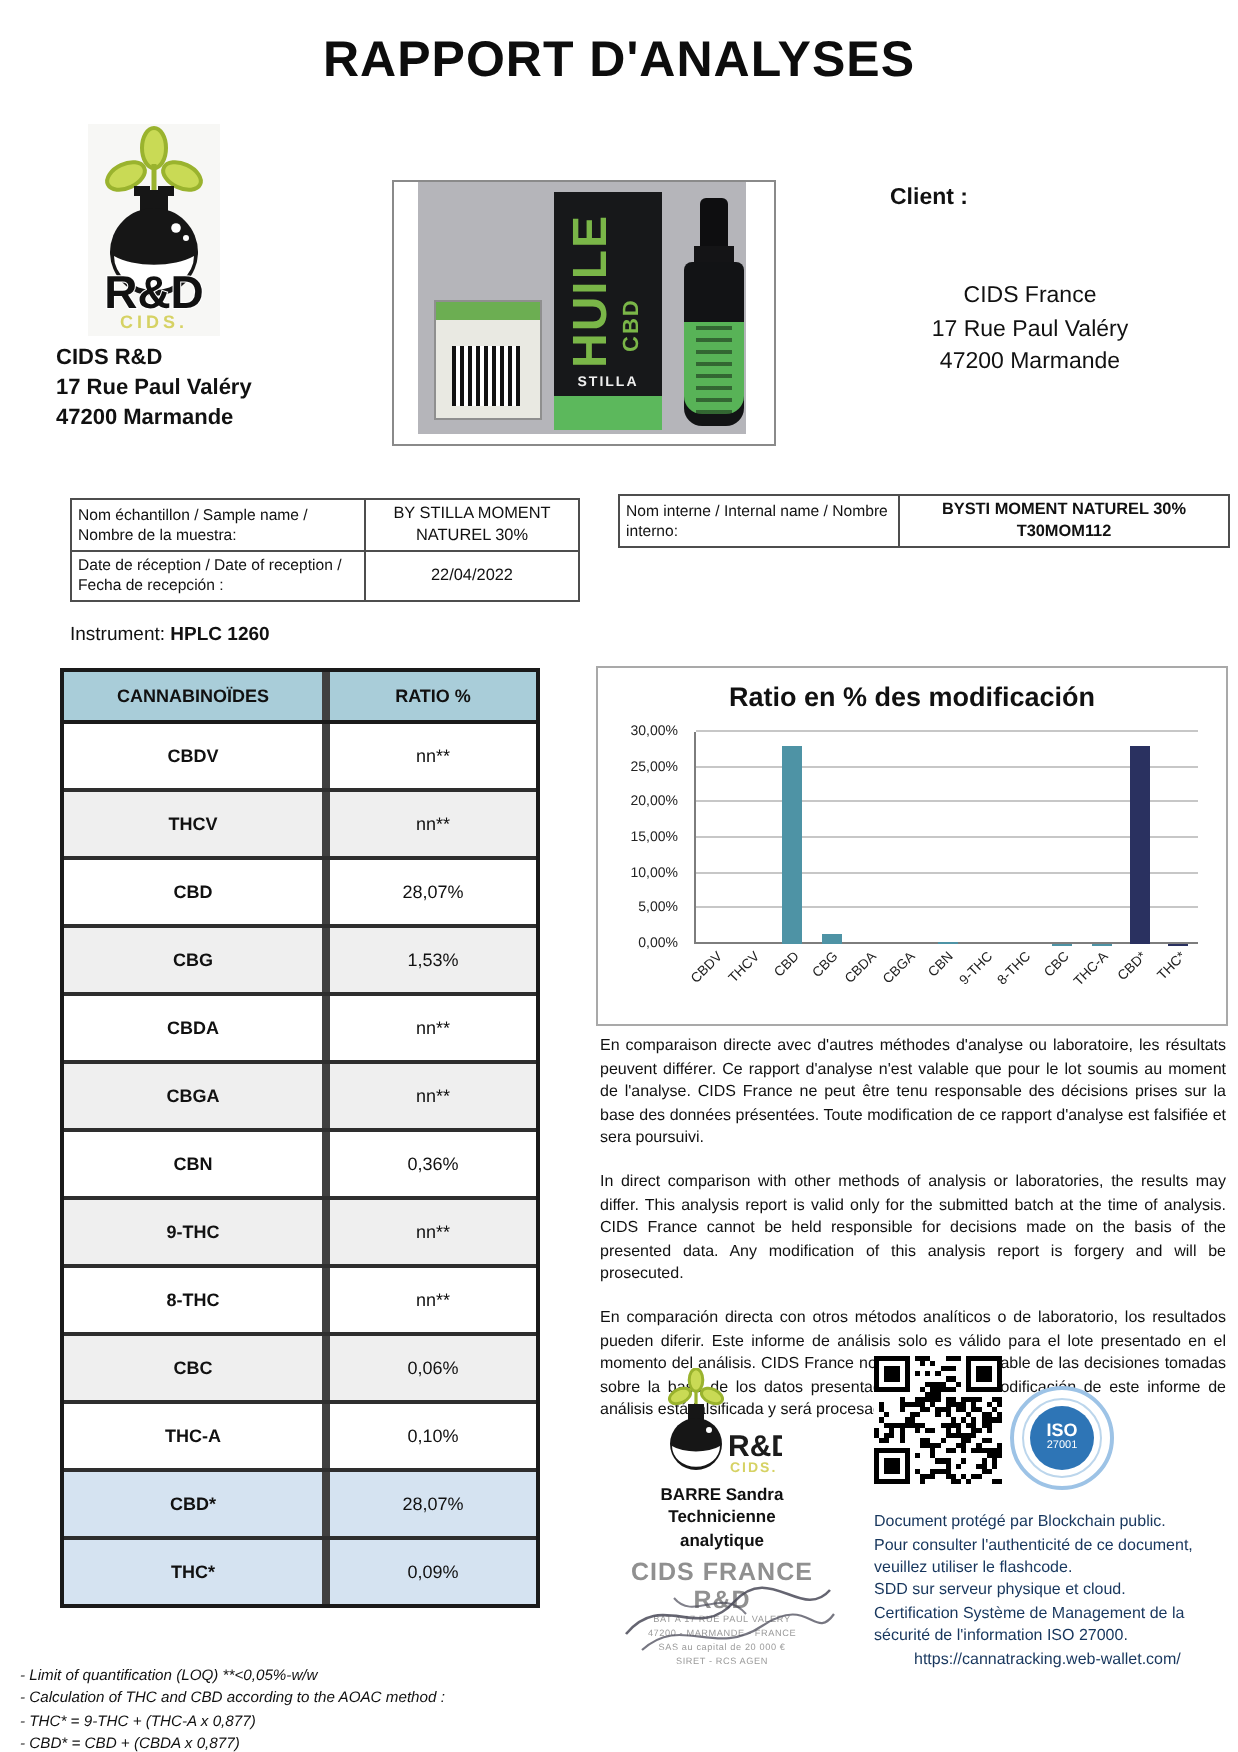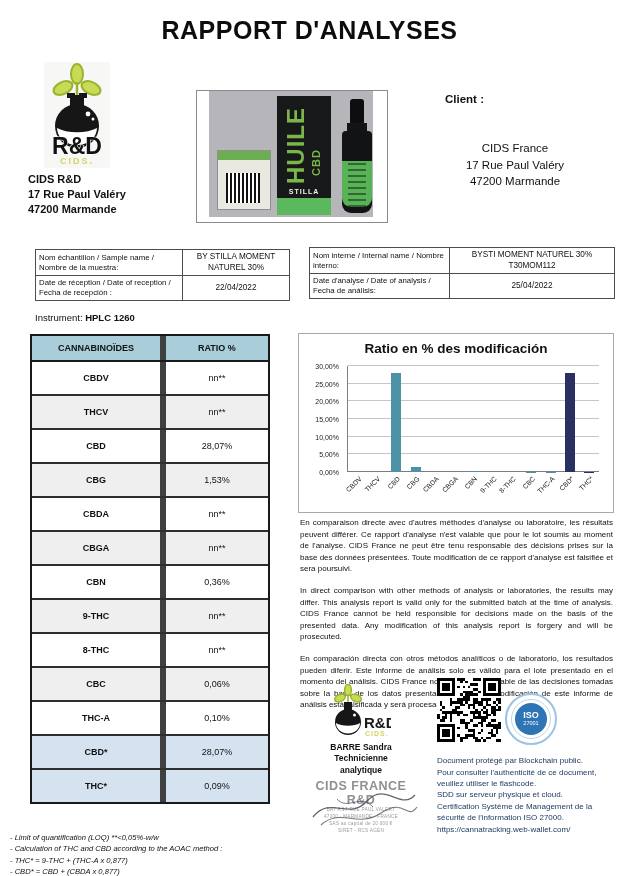--- a/index.html
+++ b/index.html
@@ -46,35 +46,35 @@
   
   .client-label { left:445px; top:93px; font-size:11.5px; font-weight:bold; }
   .client-addr { left:425px; top:140px; width:180px; text-align:center; font-size:11.5px; line-height:1.45; white-space:pre-line; }
 
   
   .info-table { border-collapse:collapse; font-size:7.8px; }
   .info-table td { border:1px solid #4d4d4d; padding:2px 3px; vertical-align:middle; }
   .info-table .lbl { text-align:left; line-height:1.25; }
   .info-table .val { text-align:center; white-space:pre-line; line-height:1.3; font-size:8.2px; }
   .t-left  { left:35px;  top:249px; } .t-left .lbl{width:140px;} .t-left .val{width:100px;}
-  .t-right { left:309px; top:247px; } .t-right .lbl{width:133px;} .t-right .val{width:158px;}
+  .t-right { left:309px; top:247px; } .t-right .lbl{width:133px;} .t-right .val{width:158px;font-weight:bold;}
   .t-left td { height:19px; } .t-right td { height:19px; }
 
   .instrument { left:35px; top:312px; font-size:9.5px; }
   .instrument b { font-weight:bold; }
 
   
   .res-table { left:30px; top:334px; width:236px; border:2px solid #1a1a1a; }
   .res-head { display:flex; background:#a9cdd9; border-bottom:2px solid #1a1a1a; }
   .res-head div { font-weight:bold; font-size:9px; text-align:center; padding:7px 0; }
   .res-row { display:flex; border-bottom:2px solid #2e2e2e; background:#fff; }
   .res-row:last-child { border-bottom:none; }
   .res-row.alt { background:#efefef; }
   .res-row.highlight { background:#d5e3f1; }
-  .res-name { width:129px; border-right:6px solid #404040; font-weight:bold; }
+  .res-name { width:129px; border-right:4px solid #404040; font-weight:bold; }
   .res-ratio { width:103px; }
   .res-head .res-name { font-weight:bold; }
   .res-row div { font-size:9px; text-align:center; padding:11px 0; }
 
   .footnotes { left:10px; top:832px; font-size:7.6px; font-style:italic; line-height:1.5; white-space:pre-line; }
 
   
   .chart { left:298px; top:333px; width:314px; height:178px; border:1px solid #a9a9a9; background:#fff; }
   .chart-title { position:absolute; top:7px; left:0; right:0; text-align:center; font-size:13.5px; font-weight:bold; }
   .plot { position:absolute; left:48px; right:14px; top:32px; bottom:40px; border-left:1px solid #7d7d7d; }
@@ -103,21 +103,21 @@
   
   .qr { left:437px; top:678px; width:64px; height:64px; }
   .iso { left:505px; top:693px; width:52px; height:52px; }
   .iso .ring { position:absolute; inset:0; border-radius:50%; border:2px solid #9dc3e6; background:#fff; }
   .iso .ring2 { position:absolute; inset:6px; border-radius:50%; border:1px solid #bcd6ec; }
   .iso .core { position:absolute; inset:10px; border-radius:50%; background:#2e75b6; color:#fff;
     display:flex; flex-direction:column; align-items:center; justify-content:center; }
   .iso .core .l1 { font-size:9px; font-weight:bold; line-height:1; }
   .iso .core .l2 { font-size:5.5px; line-height:1.4; }
   .blockchain { left:437px; top:744px; width:180px; font-size:8px; color:#17365d; line-height:1.42; white-space:pre-line; }
-  .blockchain a { color:#17365d; text-decoration:none; }
+  .blockchain a { color:#17365d; text-decoration:none;margin-left:20px; }
 </style>
 </head>
 <body>
 
 <div class="page">
 
   <div class="abs report-title">RAPPORT D'ANALYSES</div>
 
   <div class="abs lab-logo">
     <svg width="66" height="106" viewBox="0 0 66 106">
@@ -179,24 +179,20 @@
       <td class="val">22/04/2022</td>
     </tr>
   </tbody>
     </table>
   <table class="abs info-table t-right">
     <tbody>
         <tr>
       <td class="lbl">Nom interne / Internal name / Nombre interno:</td>
       <td class="val">BYSTI MOMENT NATUREL 30%
 T30MOM112</td>
-    </tr>
-    <tr>
-      <td class="lbl">Date d'analyse / Date of analysis / Fecha de análisis:</td>
-      <td class="val">25/04/2022</td>
     </tr>
   </tbody>
     </table>
 
   <div class="abs instrument">
     <span>Instrument: </span><b>HPLC 1260</b>
   </div>
 
   <div class="abs res-table">
     <div class="res-head">

